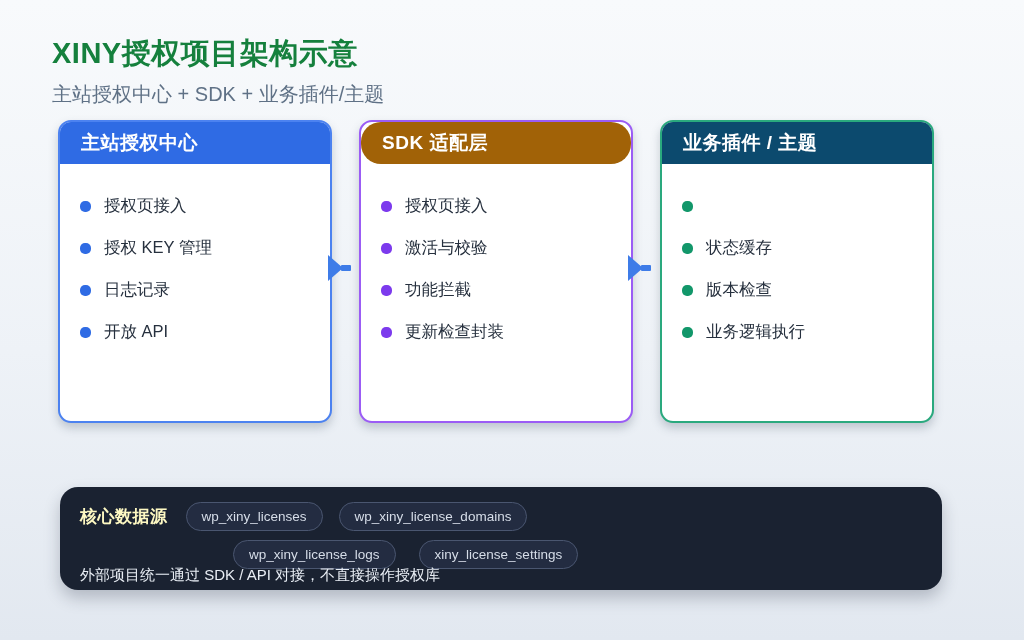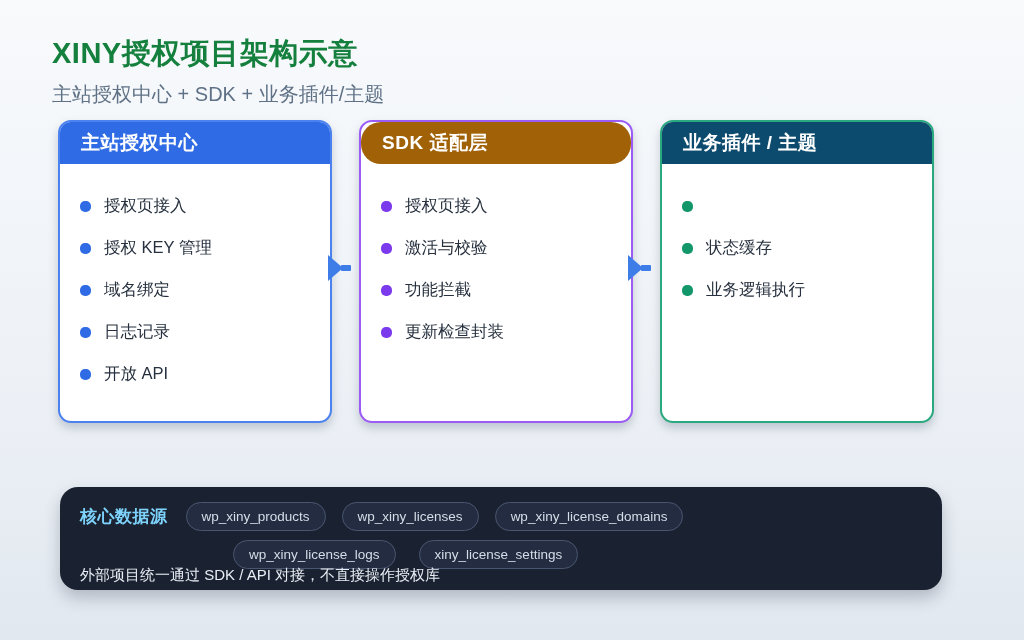--- a/index.html
+++ b/index.html
@@ -25,21 +25,21 @@
   .bullet { width:11px; height:11px; border-radius:45%; margin-right:13px; flex:0 0 auto; }
   .item-label { font-size:16.5px; font-weight:500; color:#26303E; }
 
   .flow-arrow { position:absolute; top:134px; width:24px; height:28px; }
   .flow-arrow.a1 { left:270px; }
   .flow-arrow.a2 { left:570px; }
 
   .data-panel { position:absolute; left:60px; top:487px; width:882px; height:103px;
     border-radius:18px; box-shadow:0 8px 16px rgba(30,41,59,.25); }
   .panel-row1 { display:flex; align-items:center; gap:16px; padding:15px 0 0 20px; }
-  .panel-label { font-size:17px; font-weight:700; color:#7dd3fc; margin-right:2px; letter-spacing:.5px; }
+  .panel-label { font-size:17px; font-weight:700; color:#fef9c3; margin-right:2px; letter-spacing:.5px; }
   .panel-row2 { display:flex; gap:23px; margin:9px 0 4px 173px; }
   .db-tag { display:inline-flex; align-items:center; height:29px; padding:0 15px;
     font-size:13.5px; color:#D6DDE8; background:#232C41;
     border:1.5px solid #4A5670; border-radius:16px; white-space:nowrap; }
   .panel-note { margin:-7px 0 0 20px; font-size:15px; color:#E9EEF5; }
 </style>
 </head>
 <body>
 
 <header class="page-head">
@@ -56,24 +56,20 @@
   <li>
     <span class="bullet" style="background: rgb(47, 107, 228);"></span>
     <span class="item-label">授权页接入</span>
   </li>
 
   <li>
     <span class="bullet" style="background: rgb(47, 107, 228);"></span>
     <span class="item-label">授权 KEY 管理</span>
   </li>
 
-  <li>
-    <span class="bullet" style="background: rgb(47, 107, 228);"></span>
-    <span class="item-label">域名绑定</span>
-  </li>
 
   <li>
     <span class="bullet" style="background: rgb(47, 107, 228);"></span>
     <span class="item-label">日志记录</span>
   </li>
 
   <li>
     <span class="bullet" style="background: rgb(47, 107, 228);"></span>
     <span class="item-label">开放 API</span>
   </li>
@@ -122,33 +118,36 @@
   <li>
     <span class="bullet" style="background: rgb(18, 151, 106);"></span>
   </li>
 
 
   <li>
     <span class="bullet" style="background: rgb(18, 151, 106);"></span>
     <span class="item-label">状态缓存</span>
   </li>
 
+  <li>
+    <span class="bullet" style="background: rgb(18, 151, 106);"></span>
+    <span class="item-label">版本检查</span>
+  </li>
 
   <li>
     <span class="bullet" style="background: rgb(18, 151, 106);"></span>
     <span class="item-label">业务逻辑执行</span>
   </li>
 </ul>
   </section>
 </div>
 
 <div class="data-panel" id="data-panel" style="background: rgb(26, 34, 49);">
   <div class="panel-row1" id="panel-row1">
     <span class="panel-label">核心数据源</span>
-  <span class="db-tag">wp_xiny_products</span>
       <span class="db-tag">wp_xiny_licenses</span>
       <span class="db-tag">wp_xiny_license_domains</span>
     </div>
   <div class="panel-row2" id="panel-row2">
       <span class="db-tag">wp_xiny_license_logs</span>
       <span class="db-tag">xiny_license_settings</span>
     </div>
   <div class="panel-note">外部项目统一通过 SDK / API 对接，不直接操作授权库</div>
 </div>
 

